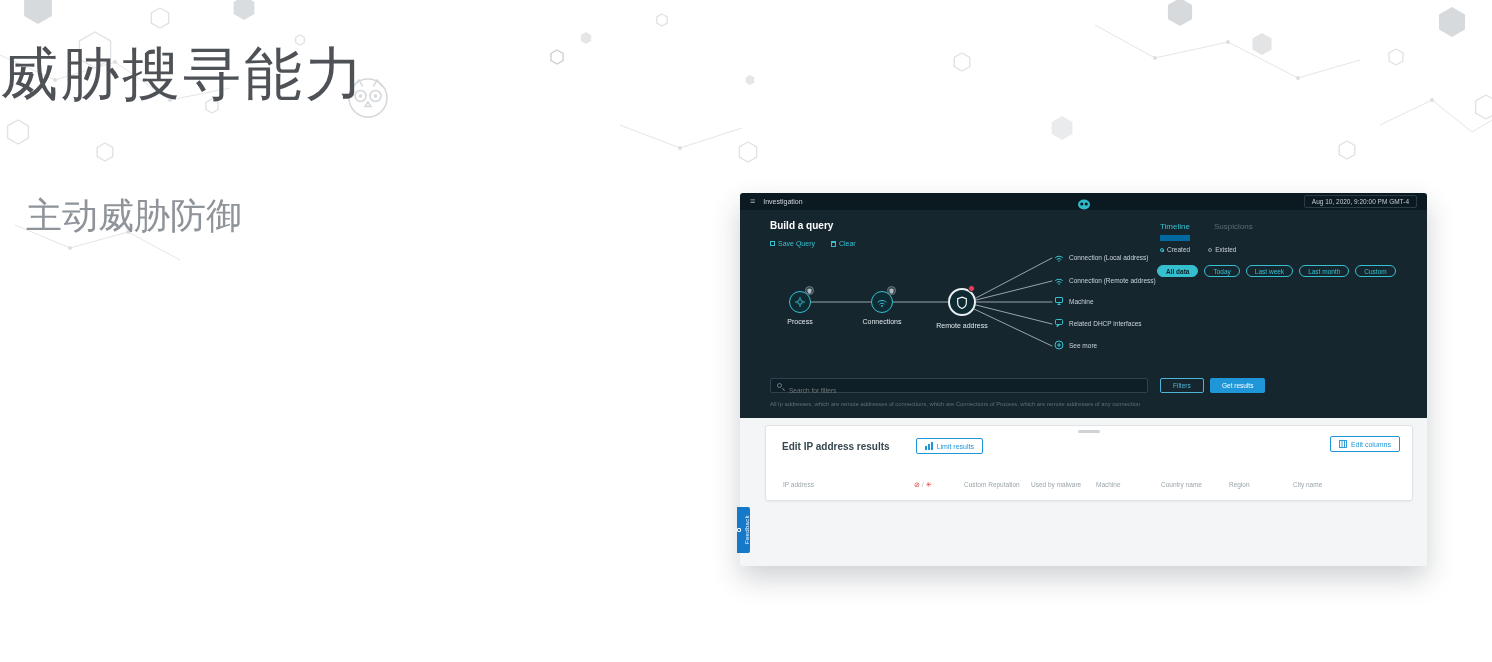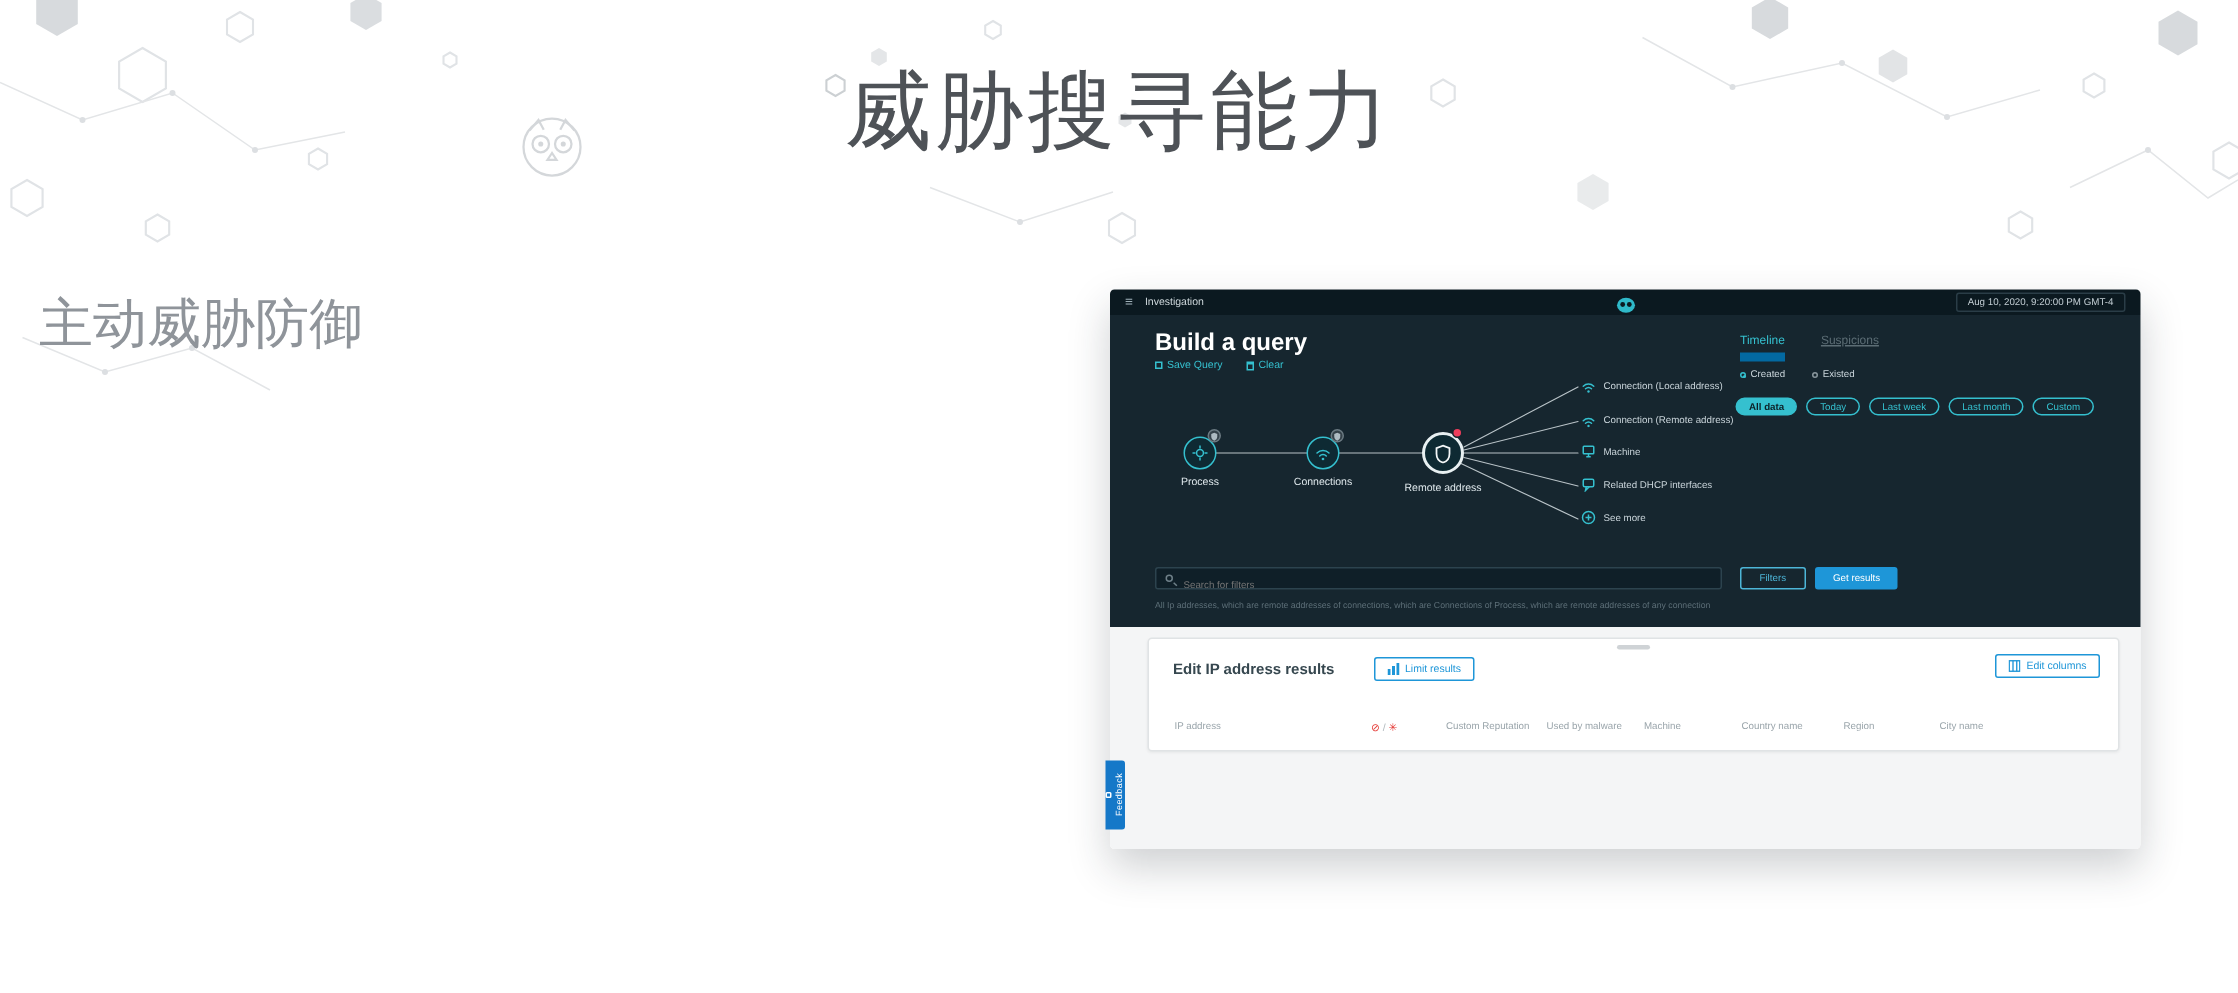--- a/index.html
+++ b/index.html
@@ -3,41 +3,41 @@
 <meta charset="utf-8">
 <style>
   * { margin:0; padding:0; box-sizing:border-box; }
   body { font-family:"Liberation Sans", sans-serif; background:#fff; }
   .page { position:relative; width:1492px; height:662px; background:#fff; overflow:hidden; }
 
   
   .bg-decor { position:absolute; left:0; top:0; width:1492px; height:662px; z-index:0; }
 
   
-  .hero-title { position:absolute; top:36px; left:0; width:100%; text-align:center;
+  .hero-title { position:absolute; top:36px; left:0; width:100%; text-align:left;
     font-size:58px; font-weight:400; color:#4e5257; letter-spacing:3px; z-index:1; }
   .left-col { position:absolute; left:26px; top:192px; width:648px; z-index:1; }
   .section-heading { font-size:36px; font-weight:300; color:#8f949a; }
   .section-body { margin-top:52px; font-size:17px; line-height:1.8; color:#3c3f42; }
 
   
   .app { position:absolute; left:740px; top:193px; width:687px; height:373px; z-index:2;
     background:#fff; border-radius:3px; box-shadow:0 12px 28px rgba(30,40,50,.22); font-family:"Liberation Sans", sans-serif; }
 
   .app-topbar { height:17px; background:#0b1920; border-radius:3px 3px 0 0;
     display:flex; align-items:center; padding:0 10px; position:relative; }
   .hamburger { color:#9fb0b8; font-size:9px; line-height:1; cursor:pointer; }
   .topbar-title { color:#cfd8dc; font-size:7px; margin-left:8px; }
   .owl-logo { position:absolute; left:50%; top:3px; transform:translateX(-50%); }
   .topbar-datetime { margin-left:auto; font-size:6.5px; color:#c2cdd3;
     border:1px solid #2a3d47; border-radius:2px; padding:2px 7px; }
 
   .app-dark { position:relative; height:208px; background:#16262f; overflow:hidden; }
 
-  .build-query { position:absolute; left:30px; top:10px; font-size:16px; font-weight:bold; color:#fff; }
+  .build-query { position:absolute; left:30px; top:10px; font-size:10px; font-weight:bold; color:#fff; }
   .query-actions { position:absolute; left:30px; top:30px; display:flex; gap:16px; font-size:7px; color:#35c0cf; }
   .query-actions a { display:flex; align-items:center; gap:3px; cursor:pointer; }
   .save-ic { display:inline-block; width:5px; height:5px; border:1px solid currentColor; }
   .trash-ic { display:inline-block; width:5px; height:6px; border:1px solid currentColor; border-top-width:2px; }
 
   .graph-svg { position:absolute; left:0; top:0; }
 
   .node { position:absolute; border-radius:50%; background:#0e2a33; border:1px solid #35c0cf;
     display:flex; align-items:center; justify-content:center; cursor:pointer; }
   .node-sm { width:22px; height:22px; }
@@ -53,21 +53,21 @@
   #label-connections { left:107px; top:108px; }
   #label-remote { left:187px; top:112px; }
 
   .branch { position:absolute; left:314px; display:flex; align-items:center; gap:5px;
     font-size:6.5px; color:#c9d4da; cursor:pointer; }
   #branch-0 { top:42px; } #branch-1 { top:65px; } #branch-2 { top:86px; }
   #branch-3 { top:108px; } #branch-4 { top:130px; }
 
   .tabs { position:absolute; left:420px; top:12px; display:flex; gap:24px; font-size:8px; }
   .tab-active { color:#35c0cf; border-bottom:6px solid #0369a1; padding-bottom:4px; cursor:pointer; }
-  .tab-inactive { color:#5c6d75; cursor:pointer;text-decoration:underline; }
+  .tab-inactive { color:#5c6d75; cursor:pointer; }
 
   .radios { position:absolute; left:420px; top:36px; display:flex; gap:18px;
     font-size:6.5px; color:#c9d4da; align-items:center; }
   .radio { display:flex; align-items:center; cursor:pointer; }
   .radio-dot { width:4px; height:4px; border:1px solid #35c0cf; border-radius:50%; margin-right:3px; position:relative; }
   .radio-dot.checked::after { content:""; position:absolute; left:1px; top:1px; width:2px; height:2px;
     border-radius:50%; background:#35c0cf; }
   .radio-dot.unchecked { border-color:#8a979e; }
 
   .pills { position:absolute; left:417px; top:55px; display:flex; gap:6px; }

